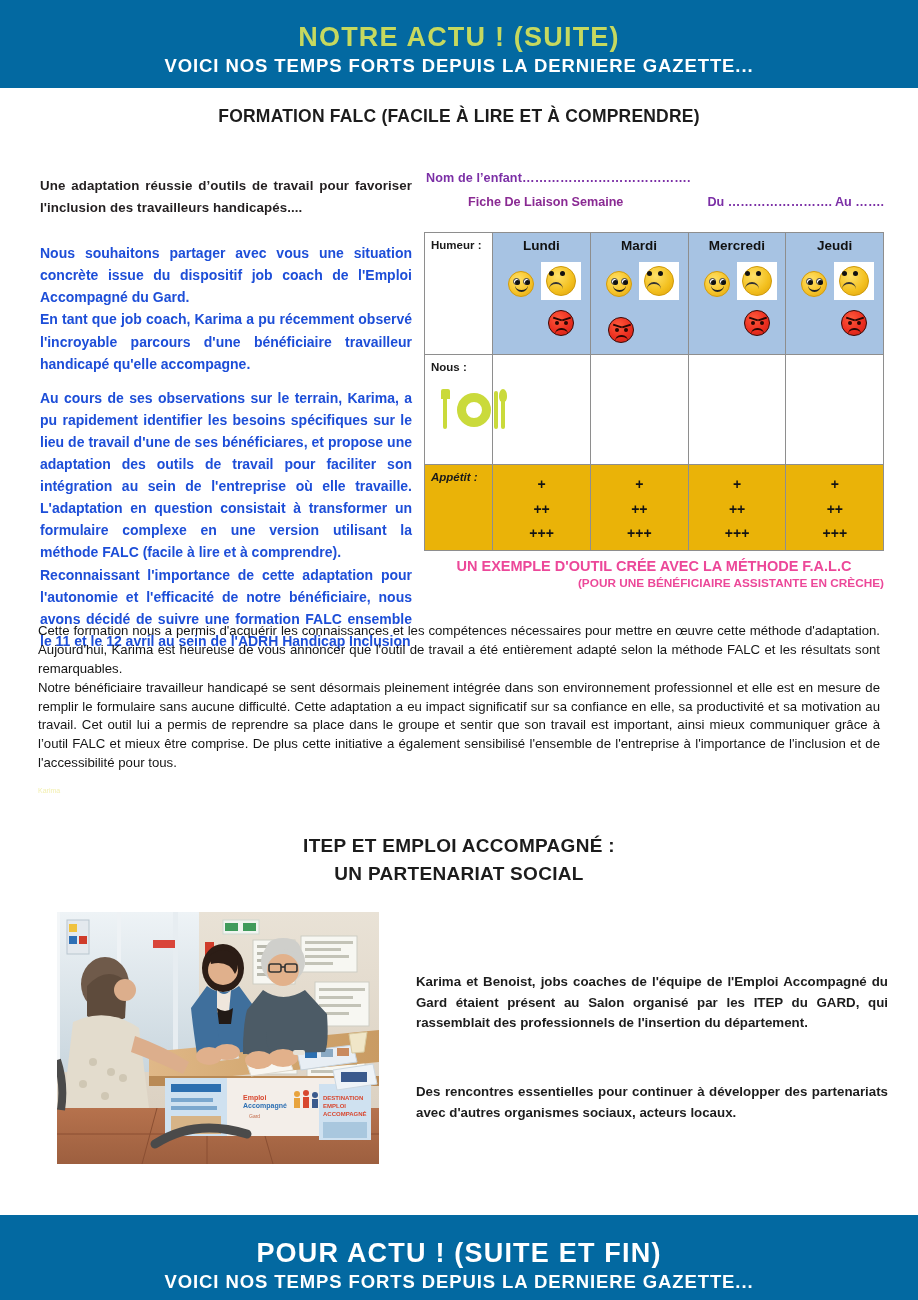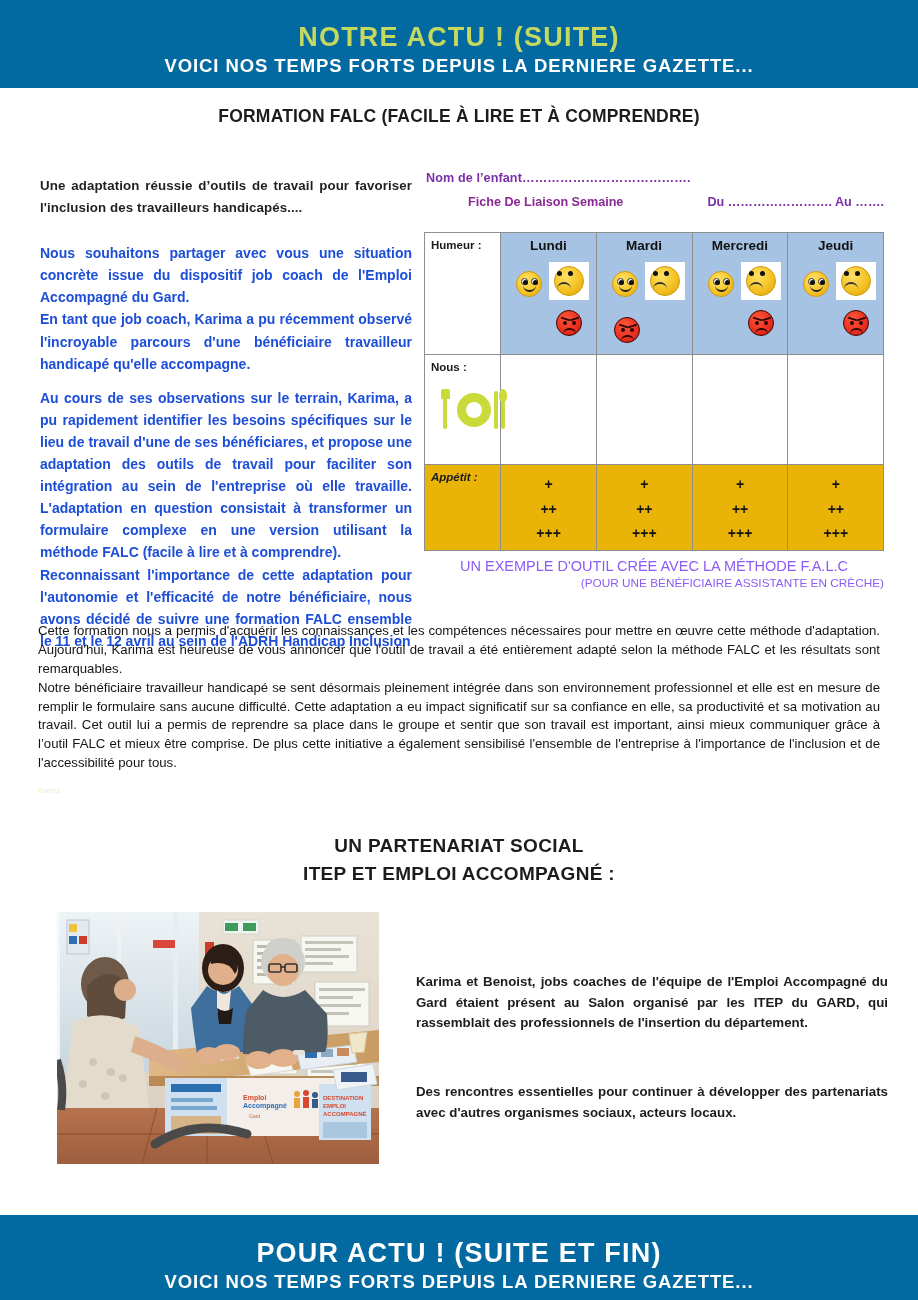--- a/index.html
+++ b/index.html
@@ -122,21 +122,21 @@
   }
 
   table.falc {
     border-collapse: collapse;
     width: 460px;
     margin-top: 23px;
     table-layout: fixed;
   }
   table.falc td { border: 1px solid #8e8e8e; vertical-align: top; }
   .c-label {
-    width: 76px;
+    width: 68px;
     background: #ffffff;
     font-weight: 700;
     font-size: 11.5px;
     padding: 6px 0 0 6px;
     color: #1a1a1a;
   }
   .c-day {
     background: #a7c3e3;
     text-align: center;
     font-weight: 700;
@@ -212,22 +212,22 @@
   .spoon-b{ position:absolute; left:60px; top:0px; width:8px; height:13px; background:#cada3b; border-radius:50% 50% 40% 40%;}
 
   .plus-stack {
     text-align:center; font-weight:700; font-size:14px;
     padding-top: 6px; line-height: 1.75; color:#141414;
   }
 
   .falc-caption {
     text-align: center;
     font-size: 14.5px;
-    font-weight: 400;
-    color: #8b5cf6;
+    font-weight: 700;
+    color: #ec4899;
     margin-top: 6px;
     line-height: 1.3;
   }
   .falc-caption .sub { font-size: 11.8px; display:block;text-align:right; }
 
   
   .fullwidth {
     position: absolute;
     left: 38px;
     top: 622px;
@@ -486,22 +486,22 @@
   </div>
 </div>
 
 <div class="fullwidth">
   <p class="fw-p">Cette formation nous a permis d'acquérir les connaissances et les compétences nécessaires pour mettre en œuvre cette méthode d'adaptation. Aujourd'hui, Karima est heureuse de vous annoncer que l'outil de travail a été entièrement adapté selon la méthode FALC et les résultats sont remarquables.</p>
   <p class="fw-p">Notre bénéficiaire travailleur handicapé se sent désormais pleinement intégrée dans son environnement professionnel et elle est en mesure de remplir le formulaire sans aucune difficulté. Cette adaptation a eu impact significatif sur sa confiance en elle, sa productivité et sa motivation au travail. Cet outil lui a permis de reprendre sa place dans le groupe et sentir que son travail est important, ainsi mieux communiquer grâce à l’outil FALC et mieux être comprise. De plus cette initiative a également sensibilisé l'ensemble de l'entreprise à l'importance de l'inclusion et de l'accessibilité pour tous.</p>
   <div class="tiny-mark">Karima</div>
 </div>
 
 <div class="itep-heading">
+  <div>ITEP ET EMPLOI ACCOMPAGNÉ :</div>
   <div>UN PARTENARIAT SOCIAL</div>
-  <div>ITEP ET EMPLOI ACCOMPAGNÉ :</div>
 </div>
 
 <div class="photo">
   <svg width="322" height="252" viewBox="0 0 322 252">
     <defs>
       <linearGradient id="wall" x1="0" y1="0" x2="0" y2="1">
         <stop offset="0" stop-color="#e9e2d6"></stop>
           <stop offset="1" stop-color="#d8cdbd"></stop>
       </linearGradient>
       <linearGradient id="win" x1="0" y1="0" x2="0" y2="1">

